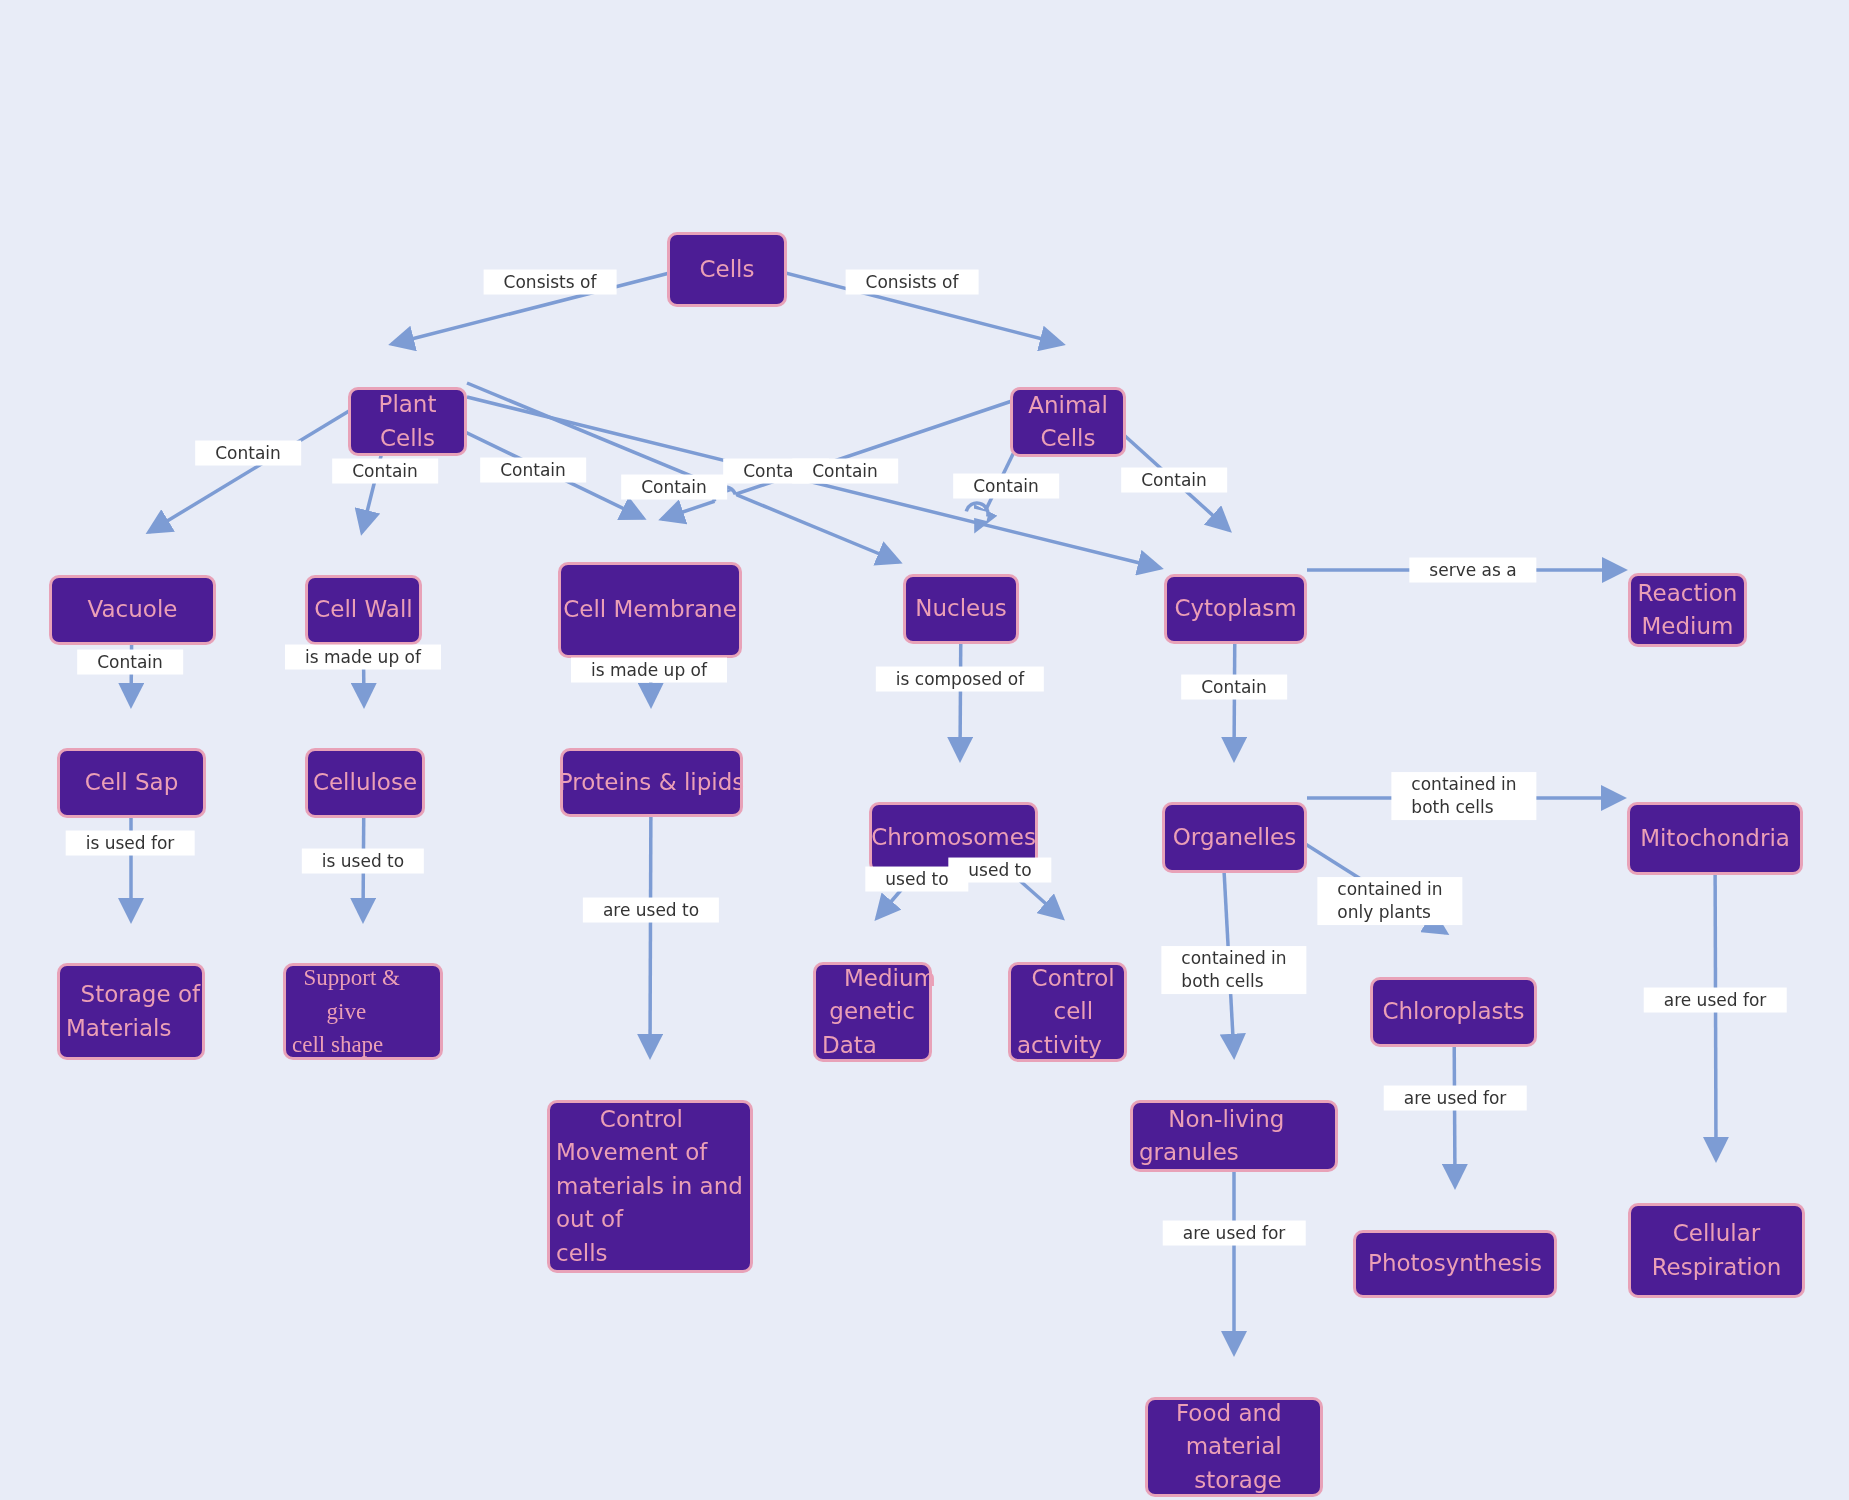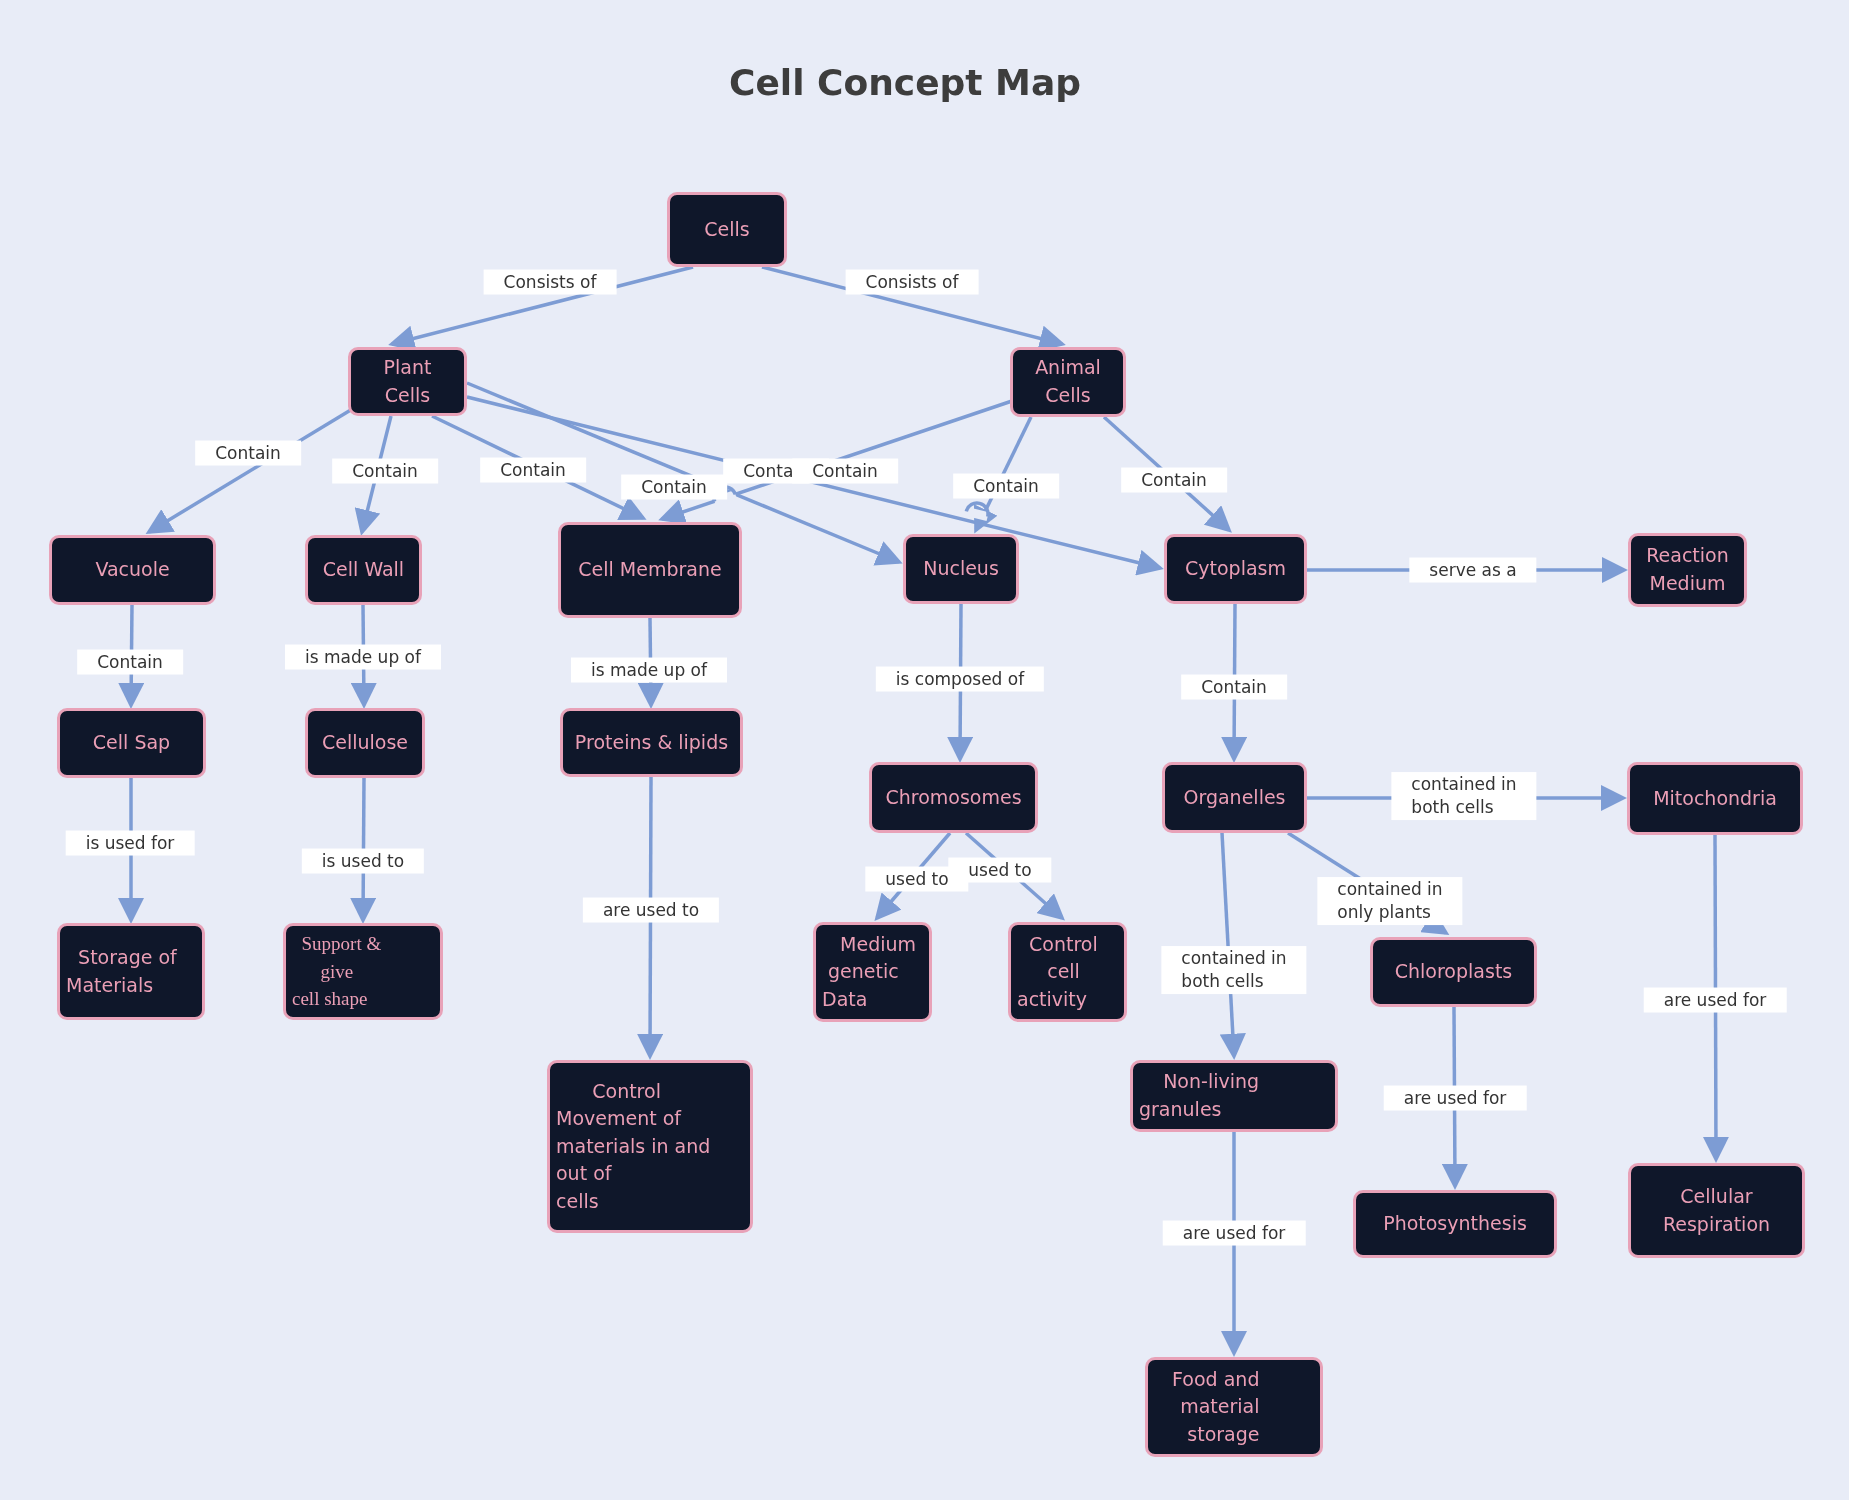--- a/index.html
+++ b/index.html
@@ -15,30 +15,31 @@
     position:absolute;
     left:905px;top:62px;
     transform:translateX(-50%);
     font-size:36px;font-weight:bold;
     color:#3d3d3d;
     white-space:nowrap;
     font-family:"DejaVu Sans", sans-serif;
   }
   .node{
     position:absolute;
-    background:#0f172a;
+    background:#4c1d95;
     border:3.5px solid #e8a2b8;
     border-radius:10px;
     box-sizing:border-box;
     display:flex;align-items:center;justify-content:center;
     color:#eb9fb6;
-    font-size:19px;
+    font-size:23px;
     line-height:1.45;
     white-space:pre;
     text-align:center;
+    margin-top:40px;
   }
   .node.left{justify-content:flex-start;text-align:left;padding-left:6px;}
   .edge-label{
     position:absolute;
     transform:translate(-50%,-50%);
     background:#ffffff;
     color:#333333;
     font-size:17px;
     line-height:1.35;
     padding:1px 20px;
@@ -89,21 +90,20 @@
         <g transform="translate(725,498) rotate(-19)">
           <line x1="-11" y1="0" x2="11" y2="0" stroke="#e8ecf7" stroke-width="9"></line>
           <path d="M -11 0 A 11 11 0 0 1 11 0" stroke="#7d9cd4" stroke-width="3.5" fill="none"></path>
         </g>
         <g transform="translate(977,514) rotate(14)">
           <line x1="-11" y1="0" x2="11" y2="0" stroke="#e8ecf7" stroke-width="9"></line>
           <path d="M -11 0 A 11 11 0 0 1 11 0" stroke="#7d9cd4" stroke-width="3.5" fill="none"></path>
         </g>
       </g>
   </svg>
-  <div class="page-title">Cell Concept Map</div>
   <div id="nodes">
       <div class="node" style="left: 667px; top: 192px; width: 120px; height: 75px;">Cells</div>
       <div class="node" style="left: 348px; top: 347px; width: 119px; height: 69px;">Plant
 Cells</div>
       <div class="node" style="left: 1010px; top: 347px; width: 116px; height: 70px;">Animal
 Cells</div>
       <div class="node" style="left: 49px; top: 535px; width: 167px; height: 70px;">Vacuole</div>
       <div class="node" style="left: 305px; top: 535px; width: 117px; height: 70px;">Cell Wall</div>
       <div class="node" style="left: 558px; top: 522px; width: 184px; height: 96px;">Cell Membrane</div>
       <div class="node" style="left: 903px; top: 534px; width: 116px; height: 70px;">Nucleus</div>

